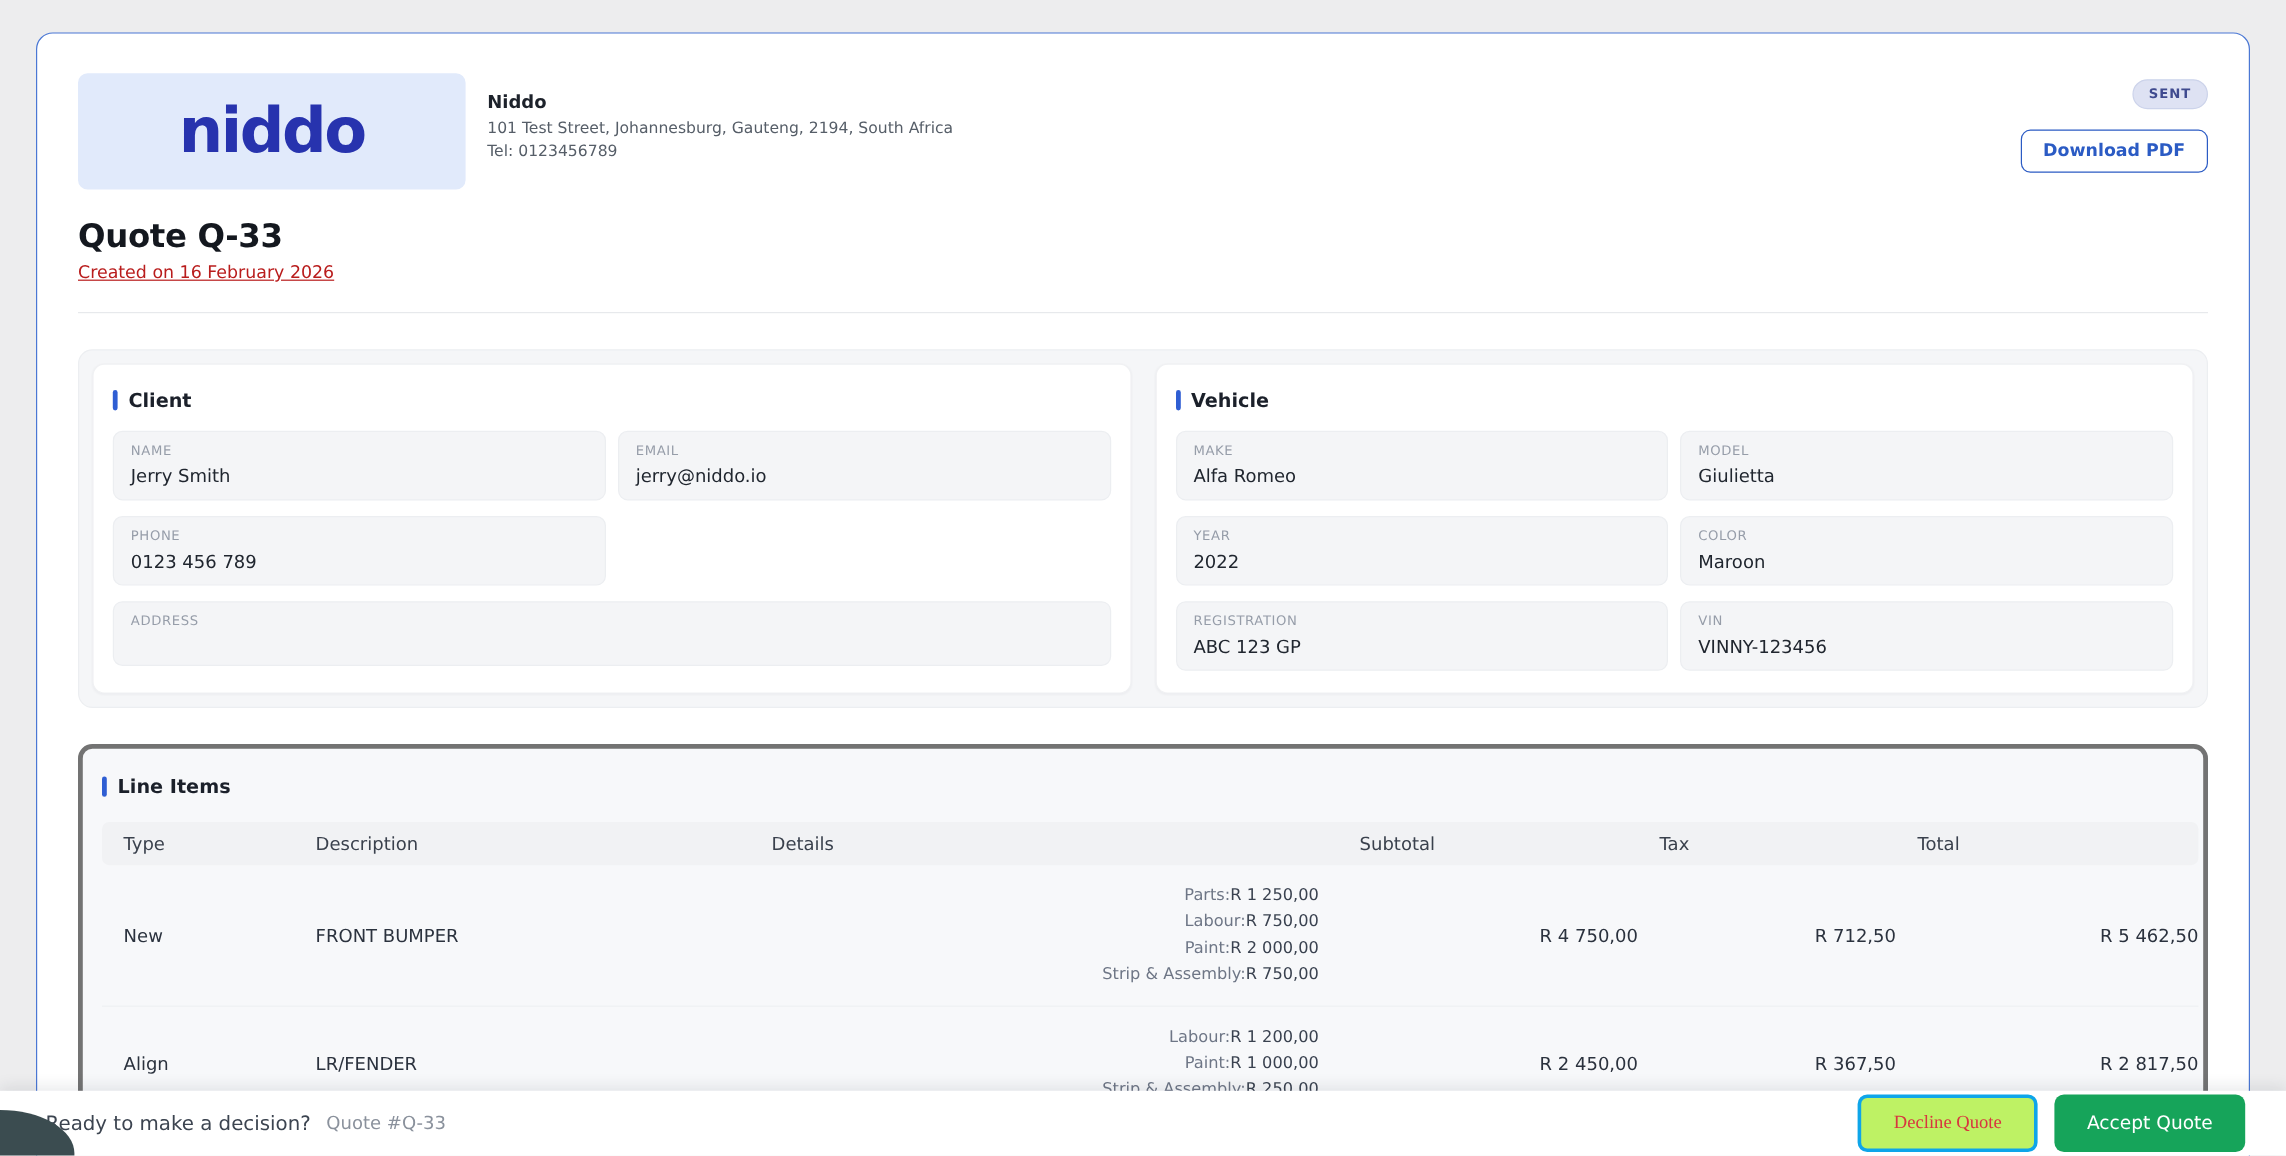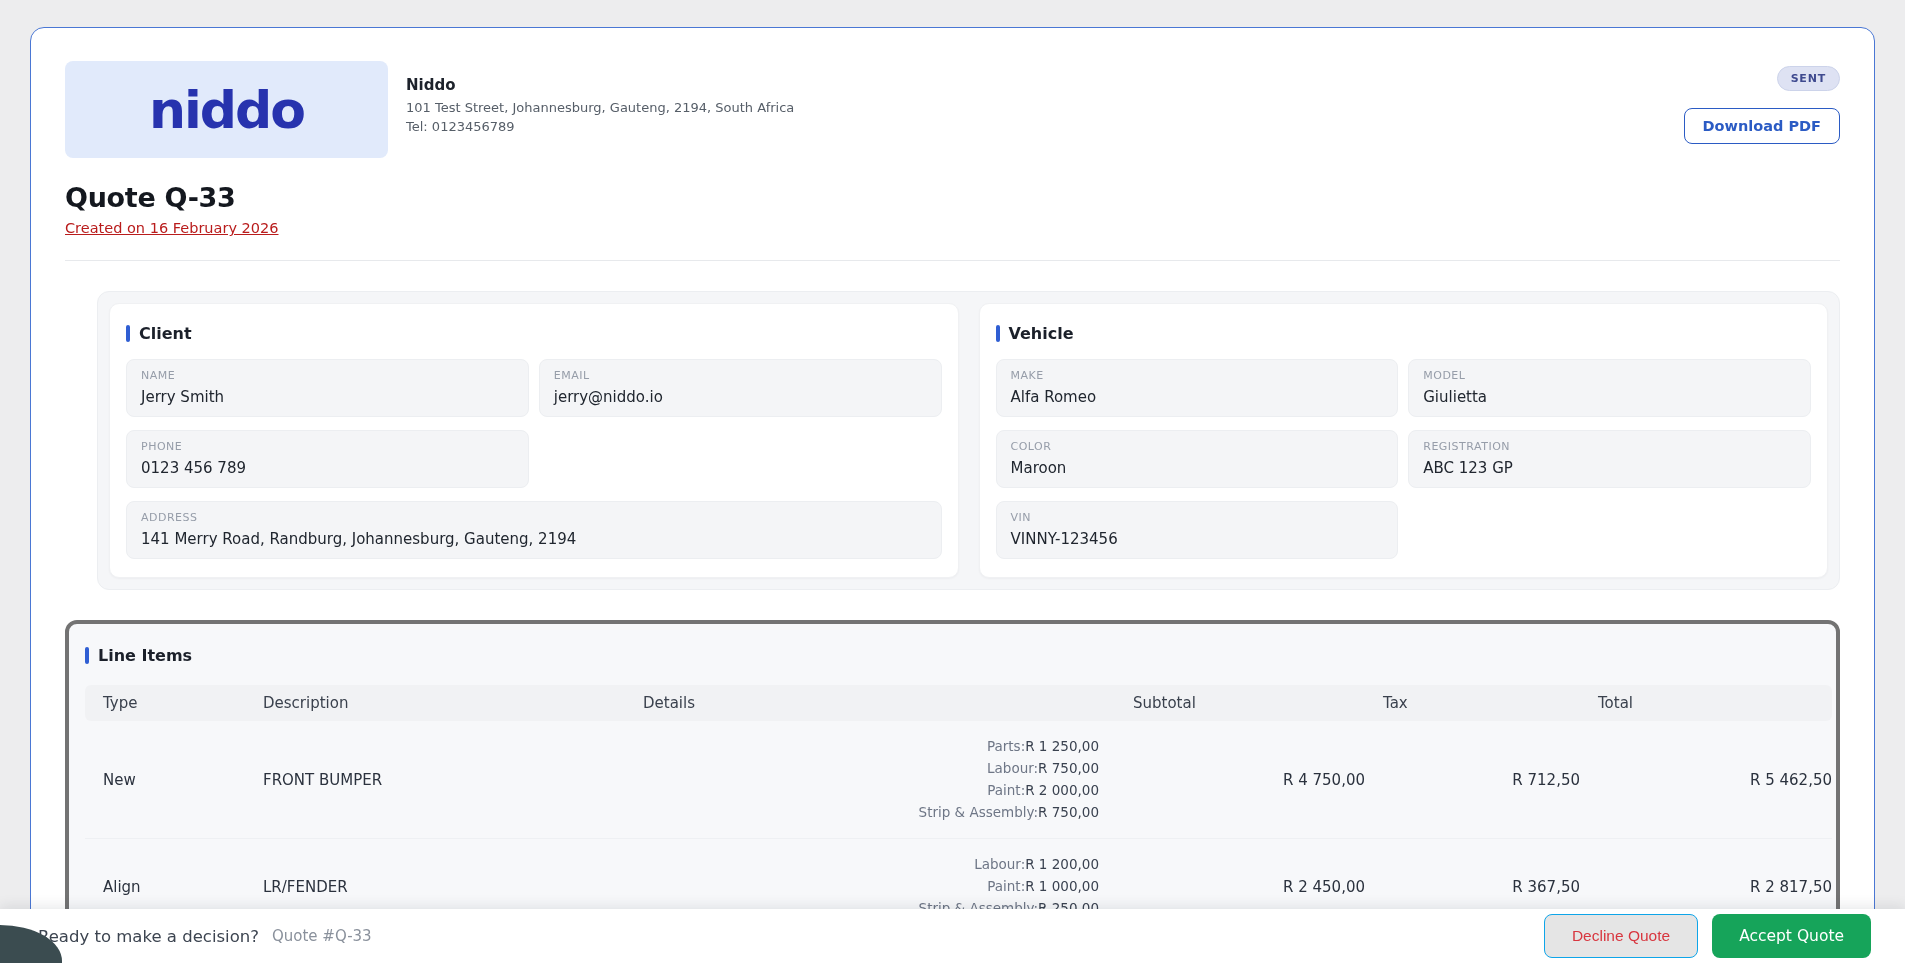--- a/index.html
+++ b/index.html
@@ -48,21 +48,21 @@
   }
 
   .quote-title { font-size: 27px; font-weight: 800; color: #14181f; margin-top: 24px; letter-spacing: -0.3px; }
   .quote-subtitle { font-size: 14.5px; color: #b91c1c; margin-top: 7px; text-decoration: underline; }
   .divider { border: none; border-top: 1px solid #e7e9ec; margin-top: 24px; }
 
   
   .info-section {
     margin-top: 30px;
     background: #f5f6f8; border: 1px solid #eceef1; border-radius: 12px;
-    padding: 11px; display: grid; grid-template-columns: 1fr 1fr; gap: 20px; margin-left: 32px;
+    padding: 11px; display: grid; grid-template-columns: 1fr 1fr; gap: 20px;
   }
   .info-card {
     background: #ffffff; border-radius: 10px; border: 1px solid #f0f1f3;
     box-shadow: 0 1px 2px rgba(20,30,60,0.04);
     padding: 20px 16px 18px 16px;
   }
   .section-heading { display: flex; align-items: center; gap: 9px; }
   .heading-bar { width: 4px; height: 17px; border-radius: 2px; background: #2f5ed3; }
   .heading-text { font-size: 16px; font-weight: 700; color: #1b202a; }
 
@@ -111,23 +111,23 @@
   
   .bottom-bar {
     position: fixed; left: 0; right: 0; bottom: 0; height: 54px;
     background: #ffffff; box-shadow: 0 -3px 12px rgba(25,35,55,0.10);
     display: flex; align-items: center; padding: 0 34px 0 38px; z-index: 5;
   }
   .decision-text { font-size: 16.5px; color: #3c4450; }
   .quote-ref { font-size: 15px; color: #8a919c; margin-left: 13px; }
   .bar-buttons { margin-left: auto; display: flex; gap: 14px; }
   .decline-btn {
-    background: #e5e5e5; color: #d8363f; border: 1px solid #0ea5e9;
+    background: #bef264; color: #d8363f; border: 3px solid #0ea5e9;
     border-radius: 8px; font-size: 15.5px; padding: 12px 27px; cursor: pointer;
-    font-family: Liberation Sans, sans-serif;
+    font-family: Liberation Serif, serif;
   }
   .accept-btn {
     background: #16a45a; color: #ffffff; border: none;
     border-radius: 8px; font-size: 15.5px; padding: 12px 27px; cursor: pointer;
     font-family: inherit;
   }
 
   .corner-shape {
     position: fixed; left: 0; bottom: 0; width: 62px; height: 38px;
     background: #3b4c50; border-top-right-radius: 100% 95%; z-index: 6;
@@ -173,38 +173,41 @@
           <div class="field-label">EMAIL</div>
           <div class="field-value">jerry@niddo.io</div>
         </div>
         <div class="field-box">
           <div class="field-label">PHONE</div>
           <div class="field-value">0123 456 789</div>
         </div>
         <div></div>
         <div class="field-box span-2">
           <div class="field-label">ADDRESS</div>
-          <div class="field-value">141 Merry Road, Randburg, Johannesburg, Gauteng, 2194</div>
         </div>
       </div>
     </div>
 
     <div class="info-card">
       <div class="section-heading">
         <span class="heading-bar"></span>
         <span class="heading-text">Vehicle</span>
       </div>
       <div class="fields-grid">
         <div class="field-box">
           <div class="field-label">MAKE</div>
           <div class="field-value">Alfa Romeo</div>
         </div>
         <div class="field-box">
           <div class="field-label">MODEL</div>
           <div class="field-value">Giulietta</div>
+        </div>
+        <div class="field-box">
+          <div class="field-label">YEAR</div>
+          <div class="field-value">2022</div>
         </div>
         <div class="field-box">
           <div class="field-label">COLOR</div>
           <div class="field-value">Maroon</div>
         </div>
         <div class="field-box">
           <div class="field-label">REGISTRATION</div>
           <div class="field-value">ABC 123 GP</div>
         </div>
         <div class="field-box">

